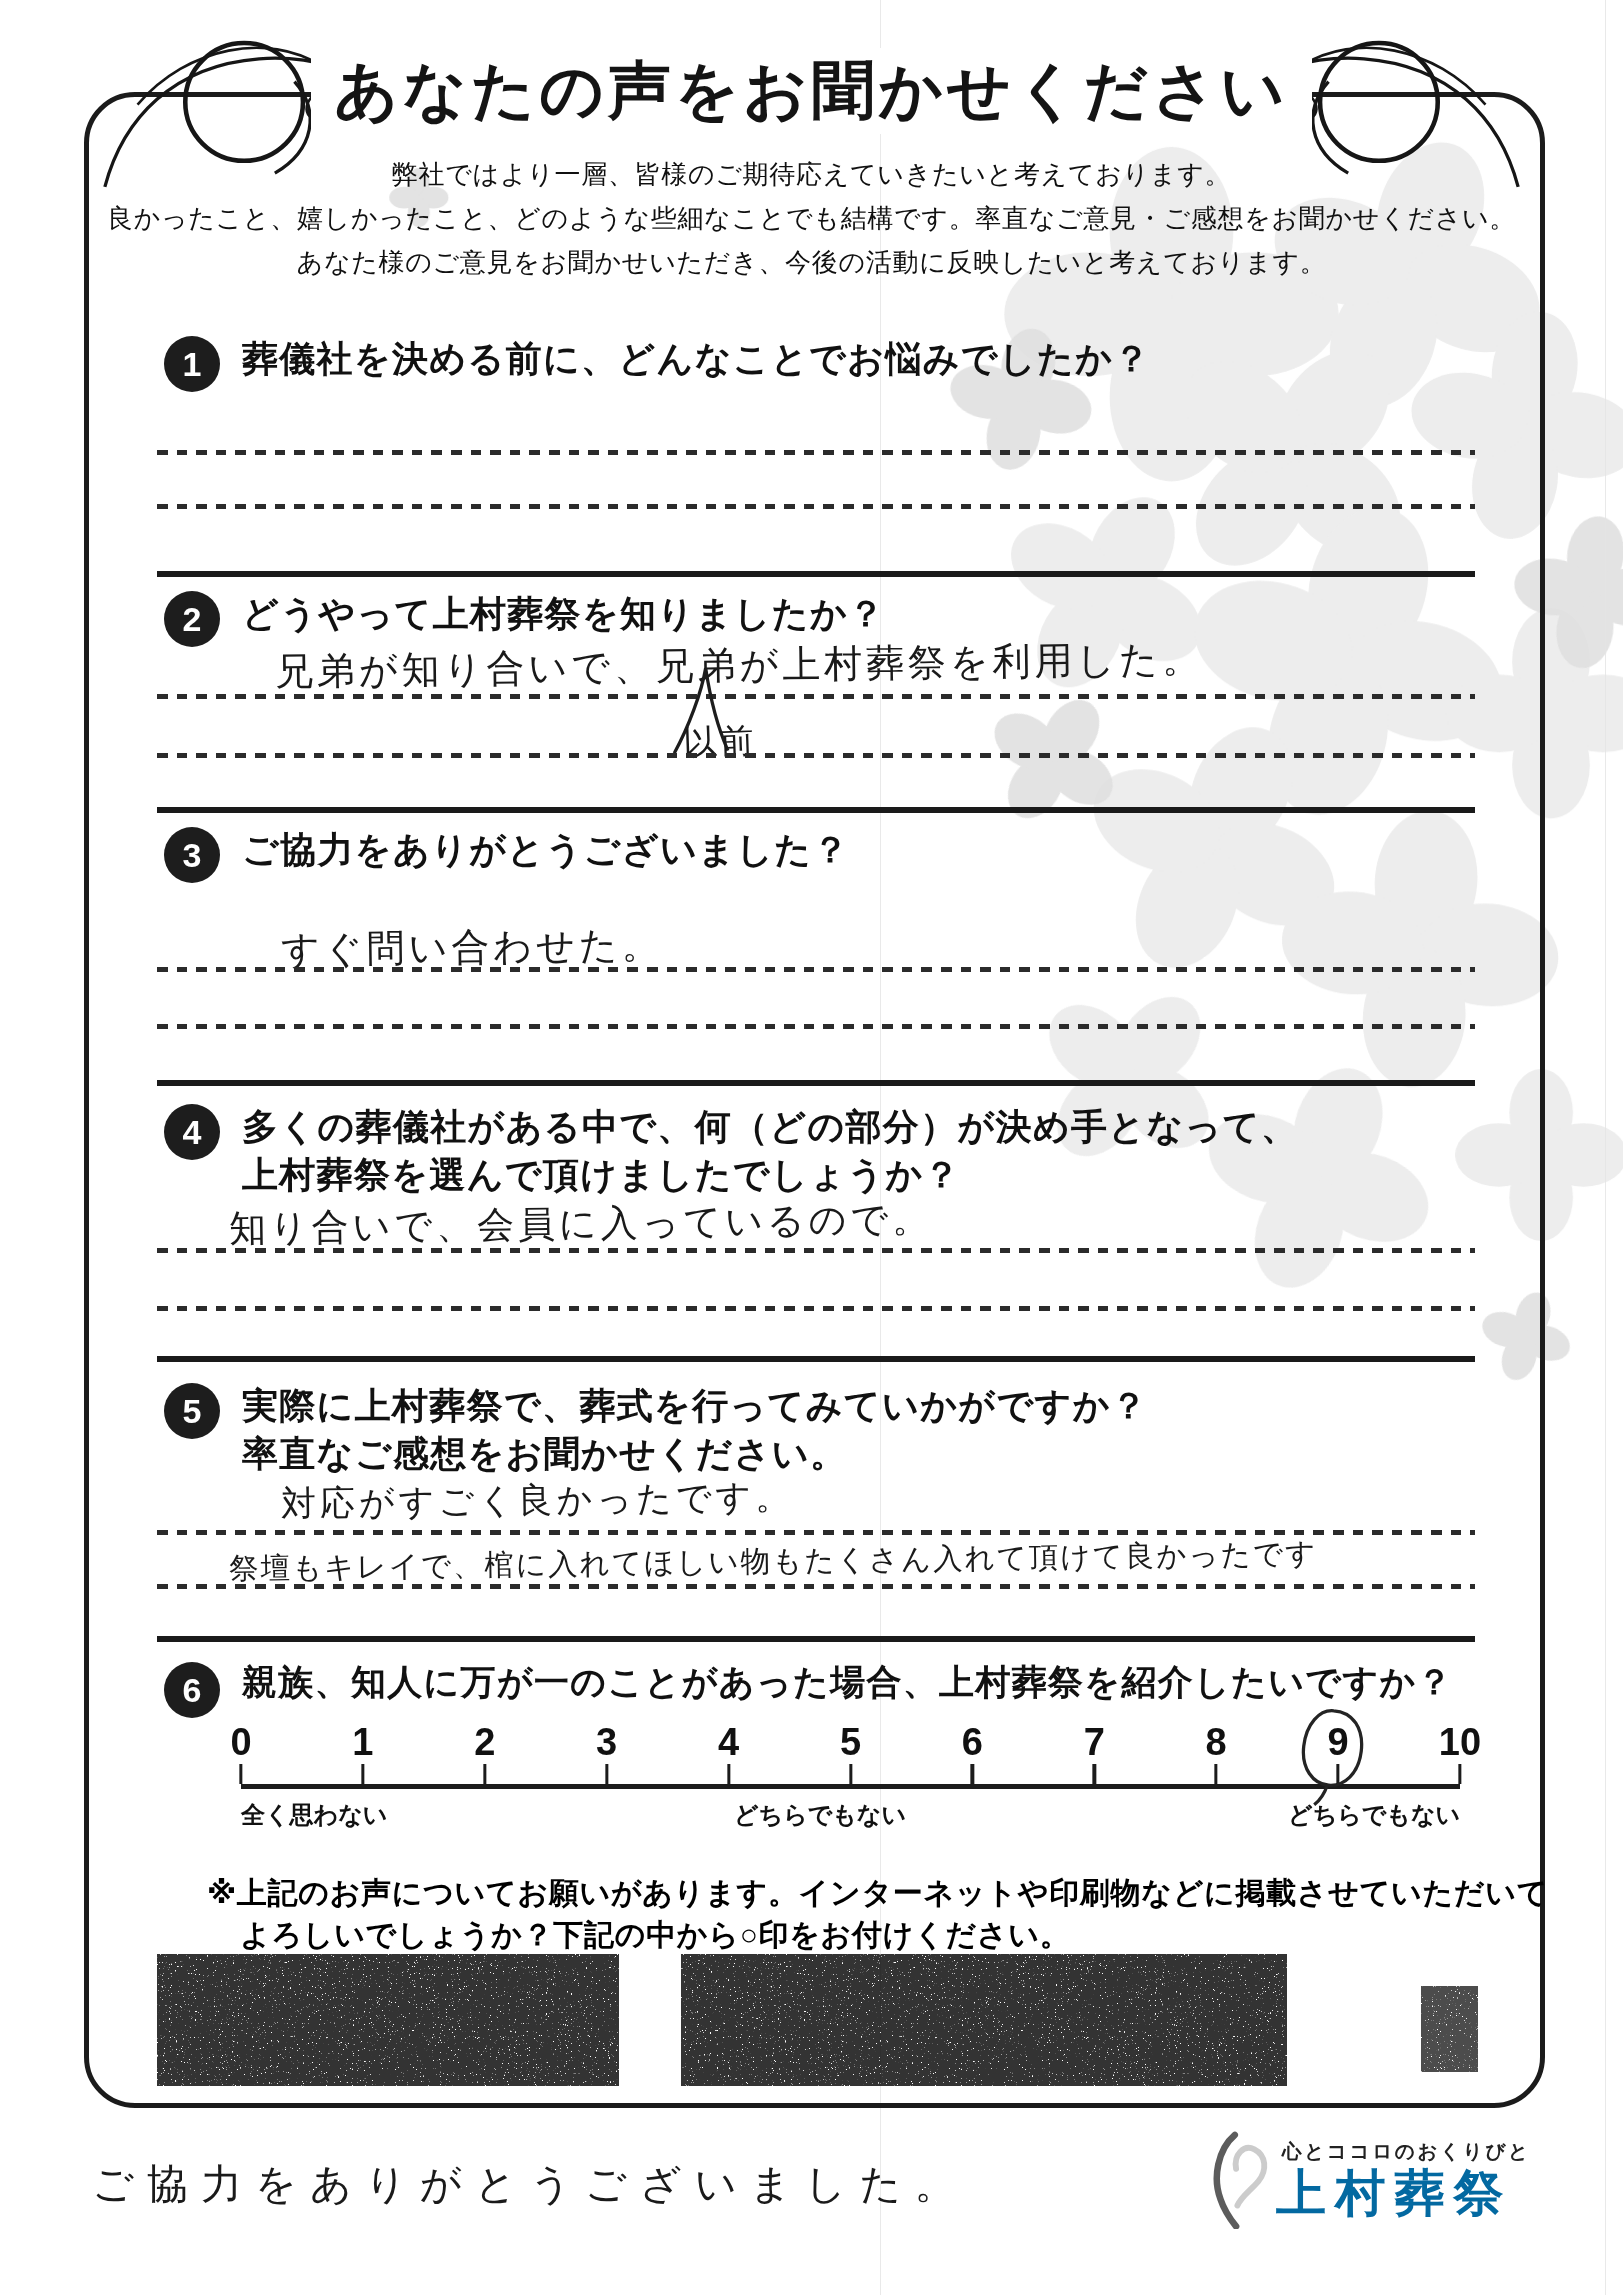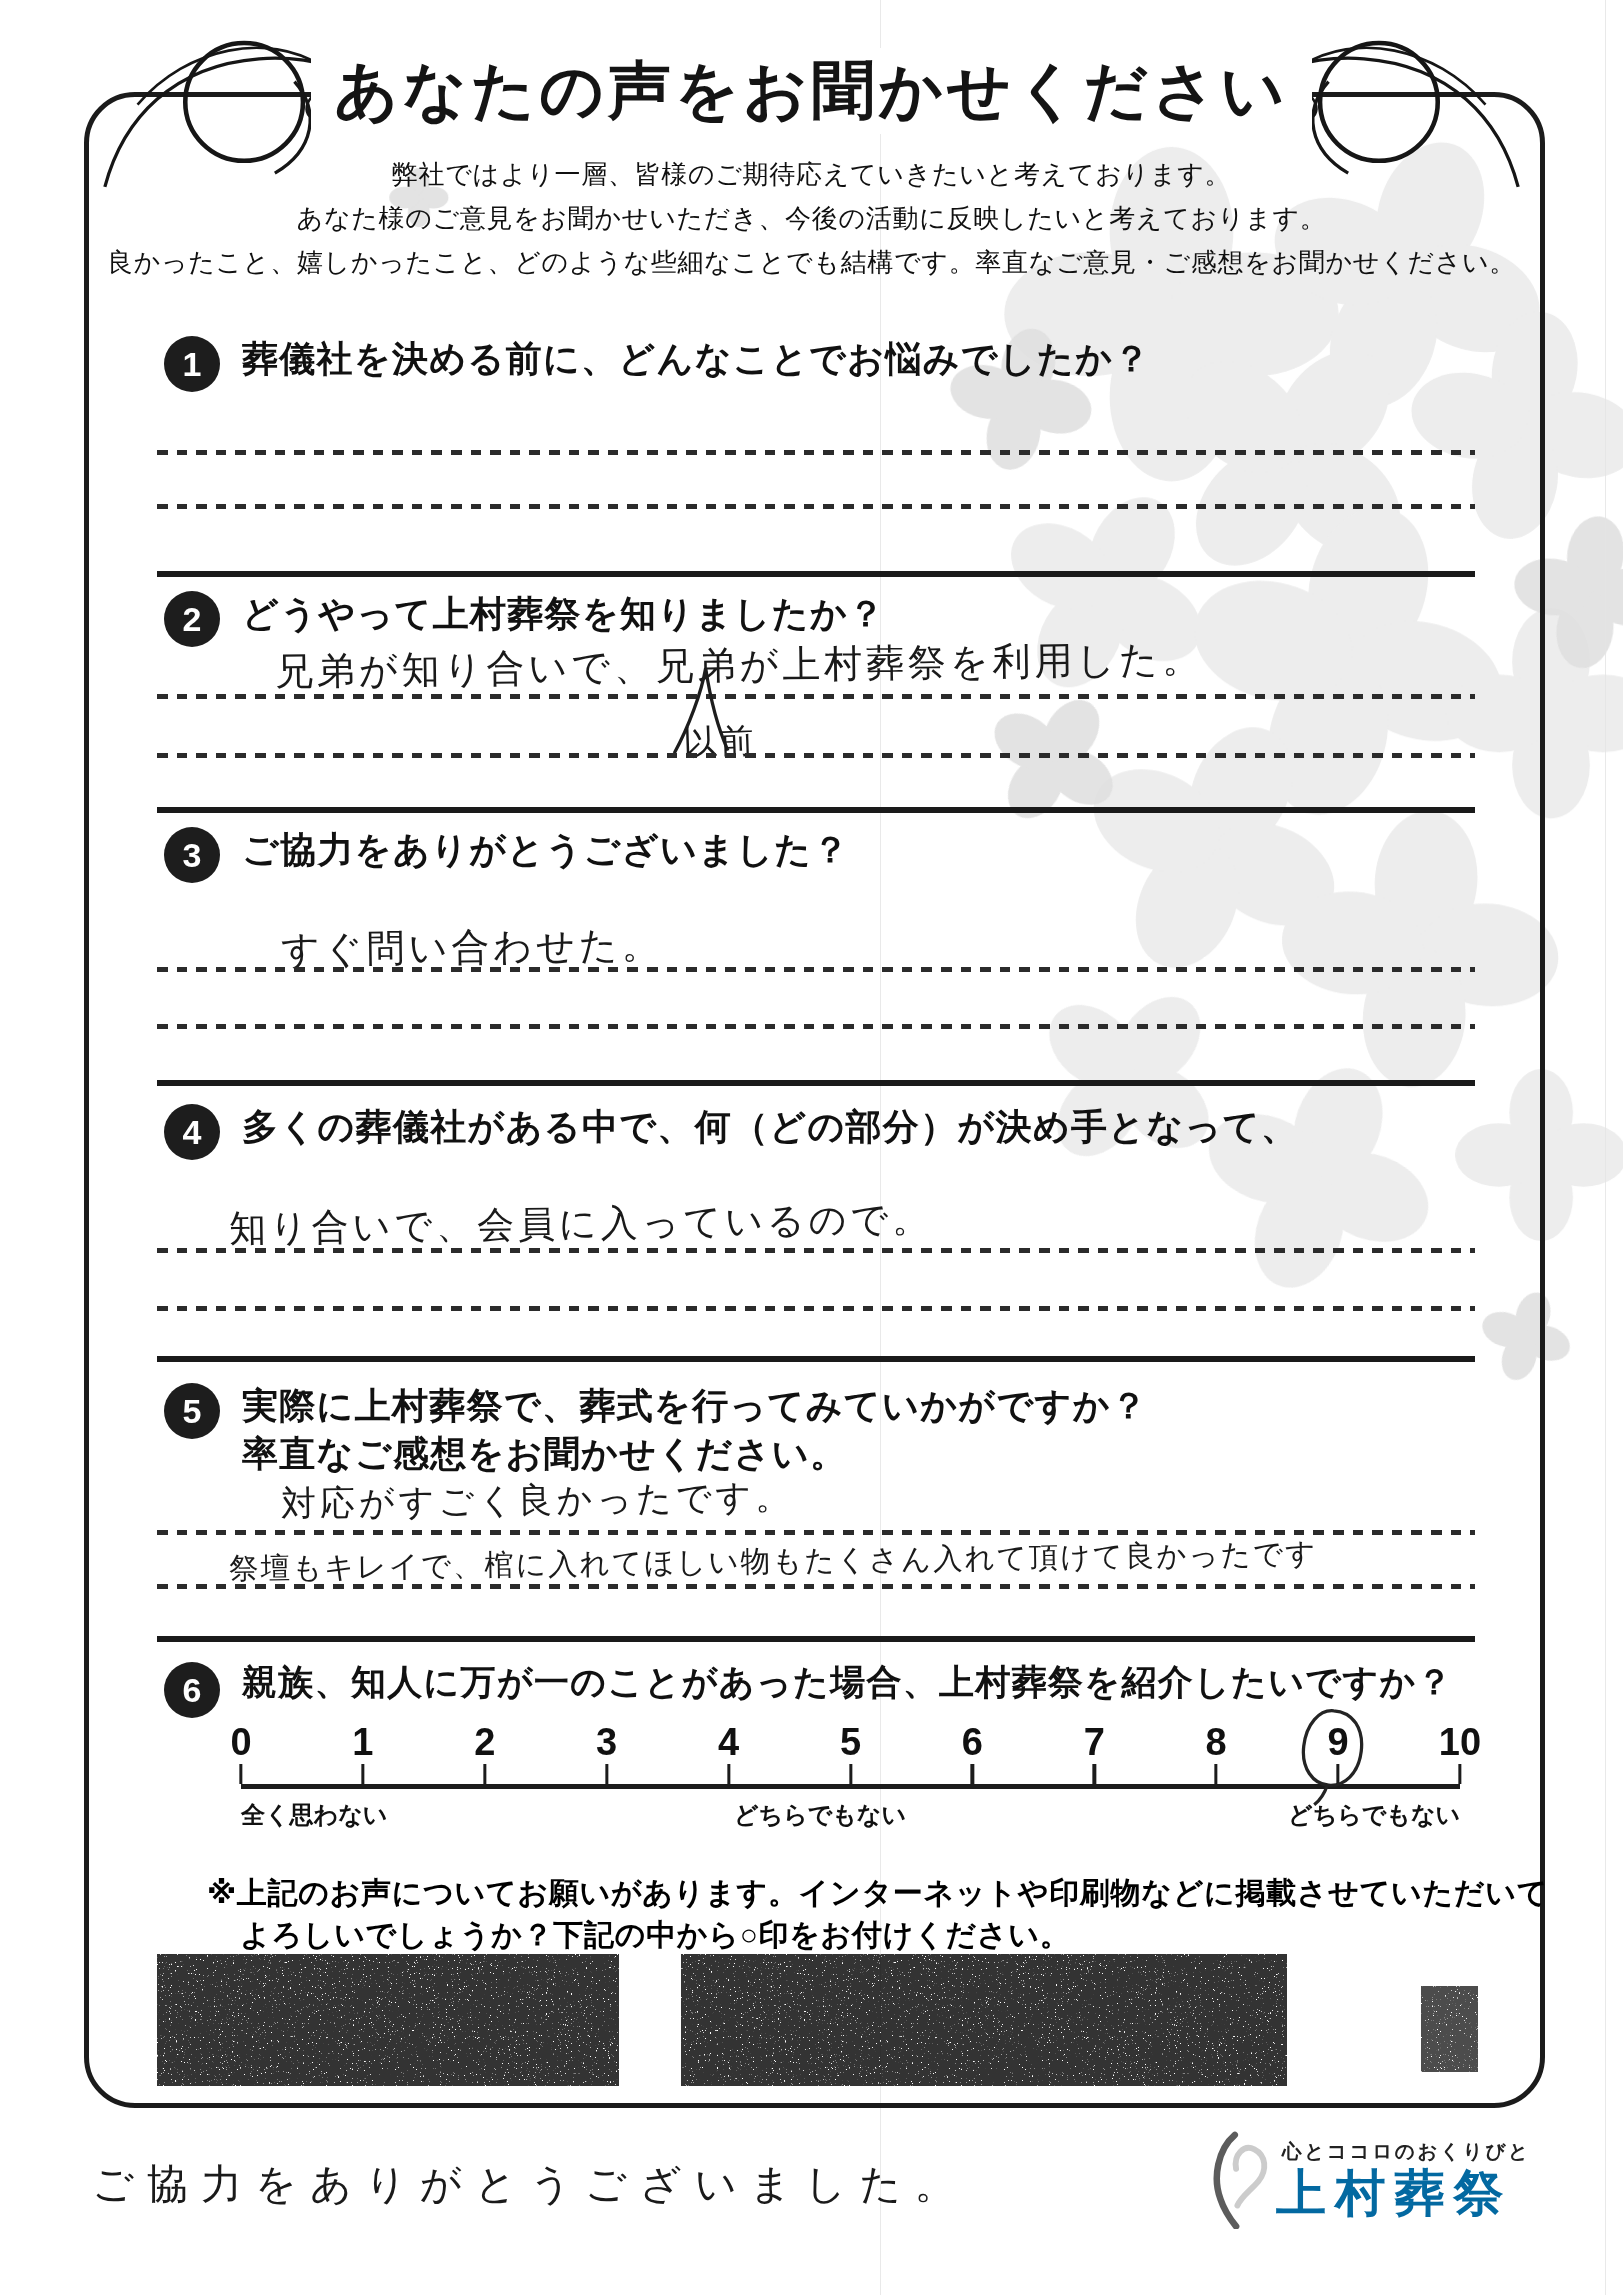--- a/index.html
+++ b/index.html
@@ -116,22 +116,22 @@
       <circle cx="225" cy="128" r="90" stroke-width="7"></circle>
       <path d="M12,258 C40,152 118,72 248,62 C330,56 398,82 430,112" stroke-width="5"></path>
       <path d="M62,132 C140,42 262,22 342,72 C382,97 392,132 362,152 C337,167 307,147 327,122 C352,92 422,72 472,97" stroke-width="4"></path>
       <path d="M302,97 C342,142 332,202 272,237" stroke-width="5"></path>
     </g>
   </svg>
 
   <h1 class="title">あなたの声をお聞かせください</h1>
   <div class="intro">
     <p>弊社ではより一層、皆様のご期待応えていきたいと考えております。</p>
+    <p>良かったこと、嬉しかったこと、どのような些細なことでも結構です。率直なご意見・ご感想をお聞かせください。</p>
     <p>あなた様のご意見をお聞かせいただき、今後の活動に反映したいと考えております。</p>
-    <p>良かったこと、嬉しかったこと、どのような些細なことでも結構です。率直なご意見・ご感想をお聞かせください。</p>
   </div>
 
   <section class="q" style="top:335px;">
     <div class="badge">1</div>
     <div class="qtext">
         <p>葬儀社を決める前に、どんなことでお悩みでしたか？</p>
       </div>
   </section>
   <div class="dotline" style="top:450px;"></div>
   <div class="dotline" style="top:504px;"></div>
@@ -160,20 +160,21 @@
   </section>
   <div class="hand" style="top:922px;left:281px;">すぐ問い合わせた。</div>
   <div class="dotline" style="top:967px;"></div>
   <div class="dotline" style="top:1024px;"></div>
   <div class="sep" style="top:1080px;"></div>
 
   <section class="q" style="top:1103px;">
     <div class="badge">4</div>
     <div class="qtext">
       <p>多くの葬儀社がある中で、何（どの部分）が決め手となって、</p>
+      <p>上村葬祭を選んで頂けましたでしょうか？</p>
     </div>
   </section>
   <div class="hand" style="top:1199px;left:229px;font-size:37px;">知り合いで、会員に入っているので。</div>
   <div class="dotline" style="top:1248px;"></div>
   <div class="dotline" style="top:1306px;"></div>
   <div class="sep" style="top:1356px;"></div>
 
   <section class="q" style="top:1382px;">
     <div class="badge">5</div>
     <div class="qtext">

